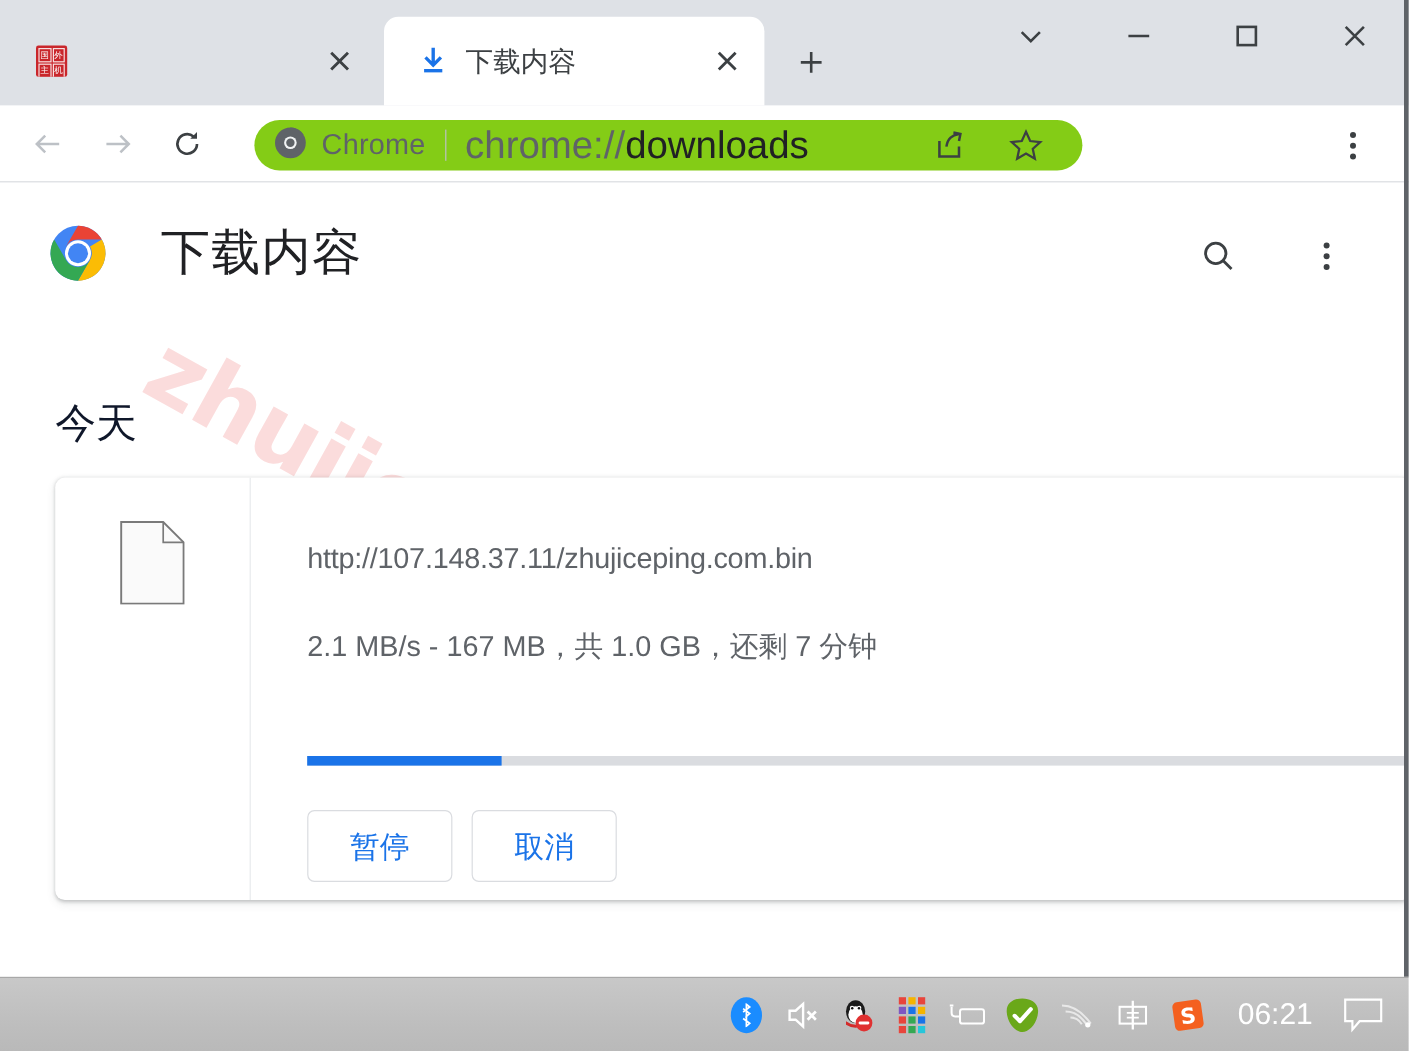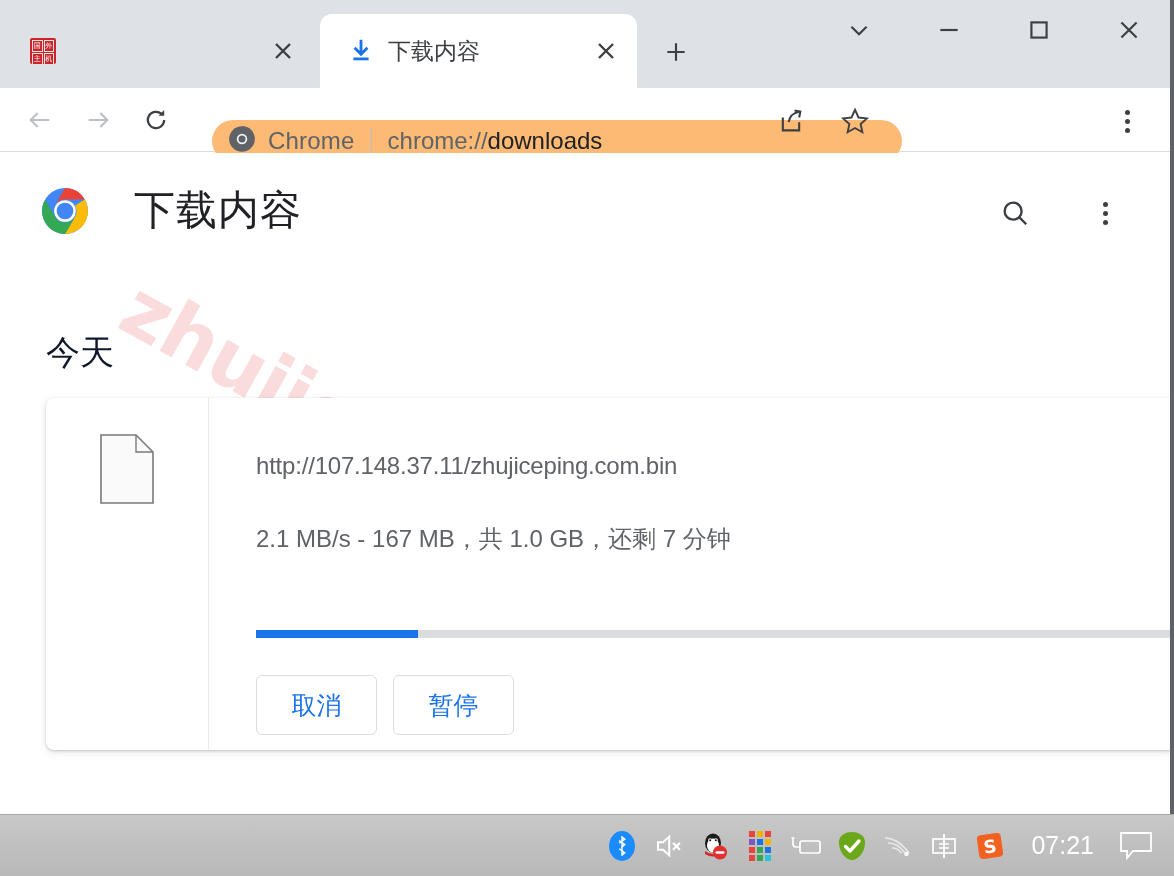--- a/index.html
+++ b/index.html
@@ -77,30 +77,30 @@
     background: #ffffff; display: flex; align-items: center;
     border-bottom: 1px solid #dadce0;
   }
   .navbtn {
     width: 52px; height: 52px; margin-left: 6px; display: flex;
     align-items: center; justify-content: center; cursor: pointer;
   }
   .navbtn:first-child { margin-left: 14px; }
   .omnibox {
     position: absolute; left: 212px; top: 12px; width: 690px; height: 42px;
-    background: #fdba74; border-radius: 21px; display: flex; align-items: center;
-    padding: 0 16px; cursor: text; margin-top: 20px;
+    background: #84cc16; border-radius: 21px; display: flex; align-items: center;
+    padding: 0 16px; cursor: text;
   }
   .omni-brand {
     margin-left: 12px; font-size: 24px; color: #5f6368; letter-spacing: .2px;
   }
   .omni-divider {
     width: 1px; height: 26px; background: #bdc1c6; margin: 0 16px;
   }
-  .omni-url { font-size: 24px; color: #5f6368; }
+  .omni-url { font-size: 32px; color: #5f6368; }
   .omni-url b { color: #202124; font-weight: 400; }
   .omni-action {
     position: absolute; top: 10px; width: 46px; height: 46px;
     display: flex; align-items: center; justify-content: center; cursor: pointer;
   }
   .share-btn { left: 768px; }
   .star-btn { left: 832px; }
   .menu-btn {
     position: absolute; left: 1104px; top: 10px; width: 46px; height: 46px;
     display: flex; align-items: center; justify-content: center; cursor: pointer;
@@ -367,22 +367,22 @@
       </div>
       <div class="dl-body">
         <div class="dl-url">http://107.148.37.11/zhujiceping.com.bin</div>
         <div class="dl-status">2.1 MB/s - 167 MB，共 1.0 GB，还剩 7 分钟</div>
 
         <div class="progress-track">
           <div class="progress-fill" style="width: 14.7%; background: rgb(26, 115, 232);"></div>
         </div>
 
         <div class="dl-buttons">
+          <button class="dl-btn">暂停</button>
           <button class="dl-btn">取消</button>
-          <button class="dl-btn">暂停</button>
         </div>
       </div>
     </div>
   </div>
 
   <div class="win-edge-right"></div>
 
   <div class="taskbar">
     <div class="tray-item">
       <span class="bt-badge">
@@ -454,20 +454,20 @@
         <path d="M15 3 L15 27" stroke="#ffffff" stroke-width="1.9"></path>
         <path d="M10 13 L20 13 M10 17 L20 17" stroke="#ffffff" stroke-width="1.4"></path>
       </svg>
     </div>
     <div class="tray-item">
       <svg width="30" height="30" viewBox="0 0 30 30">
         <rect x="3" y="3" width="24" height="24" rx="4" fill="#f4601f" transform="rotate(-8 15 15)"></rect>
         <text x="15" y="22" font-size="18" font-weight="700" fill="#ffffff" text-anchor="middle" font-family="DejaVu Sans, sans-serif" transform="rotate(-8 15 15)">S</text>
       </svg>
     </div>
-    <div class="tray-clock">07:21</div>
+    <div class="tray-clock">06:21</div>
     <div class="tray-item" style="width:56px;">
       <svg width="34" height="30" viewBox="0 0 34 30">
         <path d="M2 2 L32 2 L32 20 L14 20 L8 27 L8 20 L2 20 Z" stroke="#ffffff" stroke-width="1.8" fill="none"></path>
       </svg>
     </div>
   </div>
 </div>
 
 </body></html>

